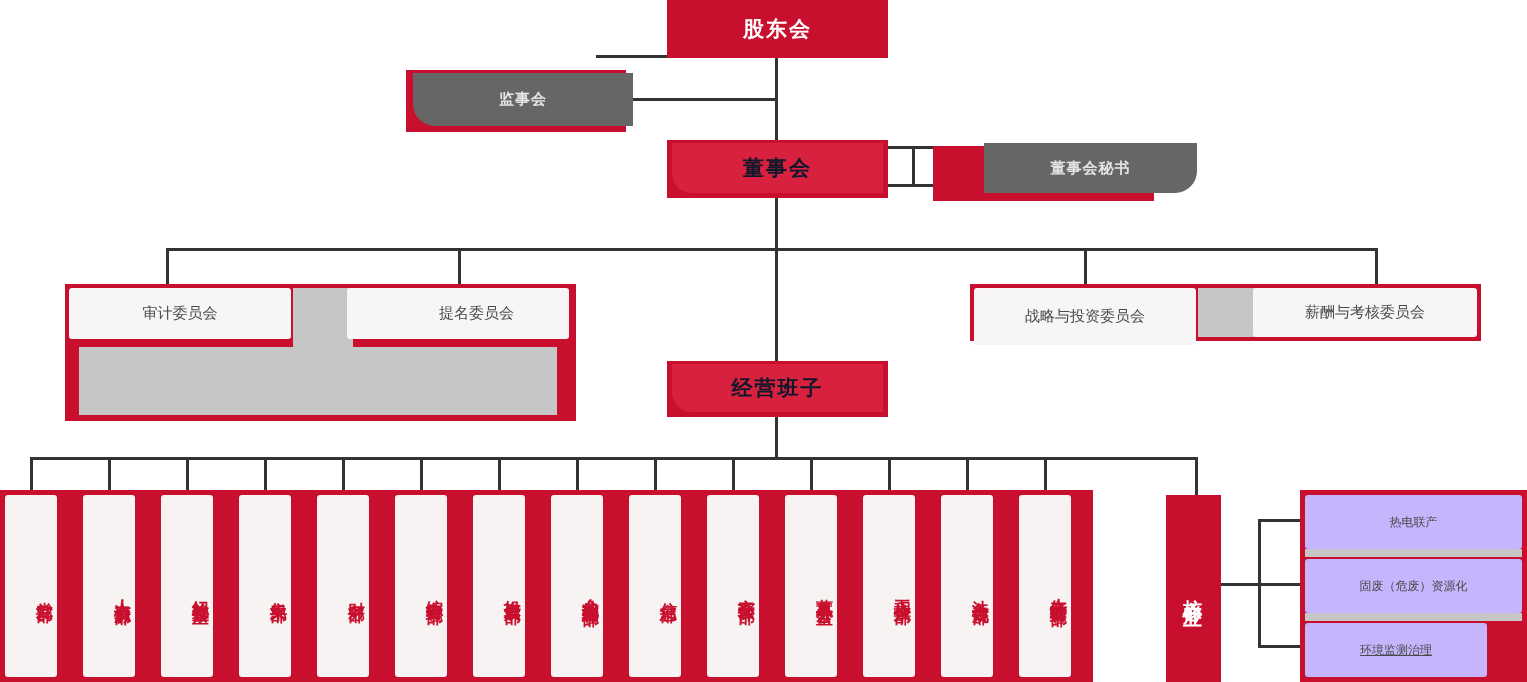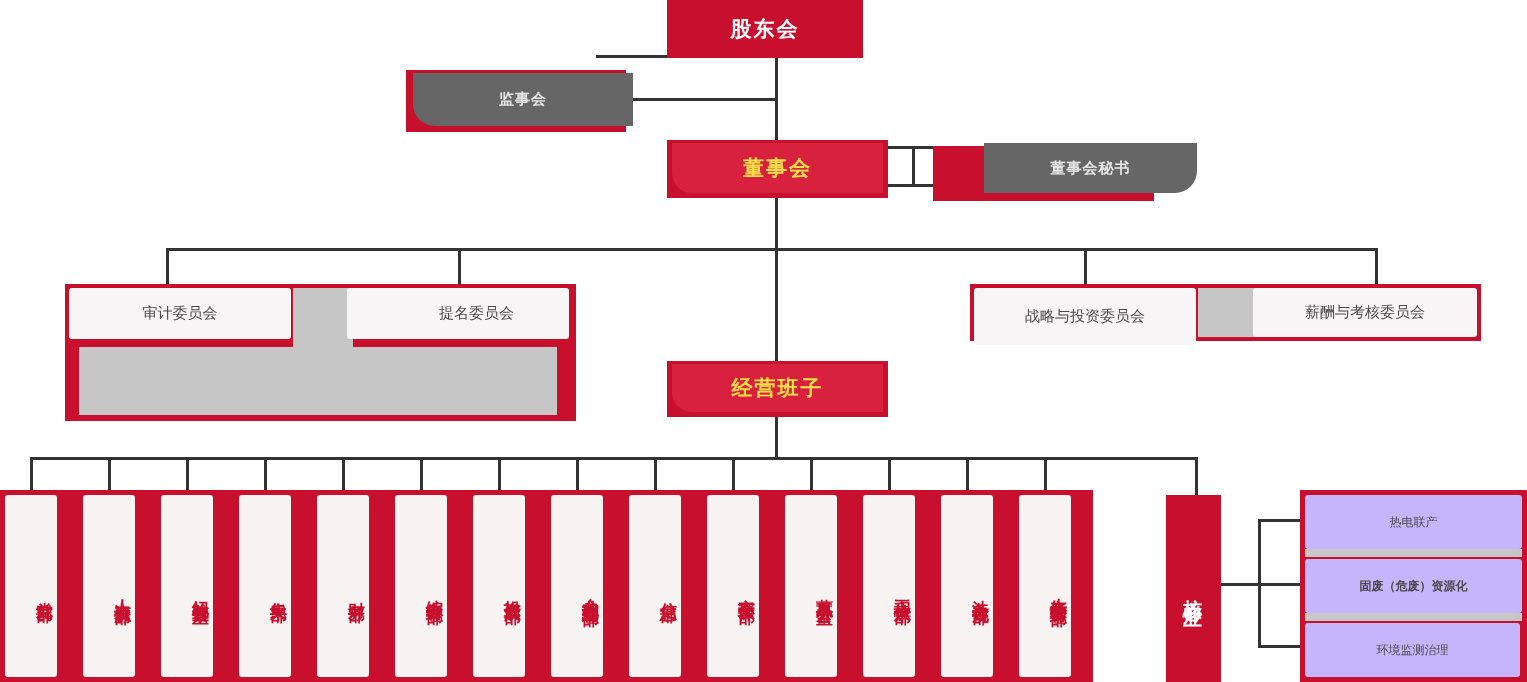--- a/index.html
+++ b/index.html
@@ -27,21 +27,21 @@
 
   
   .plate{background:#C8102E;position:absolute;box-sizing:border-box;}
 
   
   .tile{
     position:absolute;box-sizing:border-box;
     display:flex;align-items:center;justify-content:center;
   }
   .tile-gray{background:#666666;color:#e5e5e5;font-size:15px;font-weight:bold;letter-spacing:1px;}
-  .tile-pink{background:#D8213F;color:#fde047;font-size:21px;font-weight:bold;letter-spacing:2px;font-family:Liberation Mono, monospace;}
+  .tile-pink{background:#D8213F;color:#0f172a;font-size:21px;font-weight:bold;letter-spacing:2px;font-family:Liberation Mono, monospace;}
   .tile-white{background:#F7F5F5;color:#4a4a4a;font-size:15px;}
   .tile-white-sm{background:#c4b5fd;color:#4a4a4a;font-size:12px;}
 
   .rb-bl{border-radius:0 0 0 22px;}   
   .rb-br{border-radius:0 0 22px 0;margin-left:48px;}   
   .rb-sm{border-radius:3px;}
   .rb-pink{border-radius:0 0 0 20px;}
 
   
   .filler{position:absolute;background:#C6C6C6;}
@@ -87,21 +87,21 @@
   <div class="ln lnv" style="left:458px;top:248px;height:36px;"></div>
   <div class="ln lnv" style="left:1084px;top:248px;height:36px;"></div>
   <div class="ln lnv" style="left:1375px;top:248px;height:36px;"></div>
 
   <div class="ln lnv" style="left:178px;top:330px;height:42px;"></div>
 
   <div class="ln lnv" style="left:775px;top:248px;height:114px;"></div>
 
   <div class="ln lnv" style="left:775px;top:417px;height:41px;"></div>
 
-  <div class="abs node-solid" style="left:667px;top:0px;width:196px;height:58px;">
+  <div class="abs node-solid" style="left:667px;top:0px;width:221px;height:58px;">
     <span>股东会</span>
   </div>
 
   <div class="plate" style="left:406px;top:70px;width:220px;height:62px;"></div>
   <div class="tile tile-gray rb-bl" style="left:413px;top:73px;width:220px;height:53px;">
     <span>监事会</span>
   </div>
 
   <div class="plate" style="left:667px;top:140px;width:221px;height:58px;"></div>
   <div class="tile tile-pink rb-pink" style="left:672px;top:143px;width:211px;height:50px;">
@@ -215,21 +215,21 @@
   <div class="ln lnh" style="left:1258px;top:583px;width:44px;"></div>
   <div class="ln lnh" style="left:1258px;top:645px;width:44px;"></div>
 
   <div class="plate" style="left:1300px;top:490px;width:227px;height:192px;"></div>
   <div class="filler" style="left:1305px;top:549px;width:217px;height:8px;"></div>
   <div class="filler" style="left:1305px;top:613px;width:217px;height:8px;"></div>
   <div id="core-items">
       <div class="tile tile-white-sm rb-sm" style="left: 1305px; top: 495px; width: 217px; height: 54px;">
         <span>热电联产</span>
       </div>
-      <div class="tile tile-white-sm rb-sm" style="left: 1305px; top: 559px; width: 217px; height: 54px; font-weight: bold;">
+      <div class="tile tile-white-sm rb-sm" style="left: 1305px; top: 559px; width: 217px; height: 54px;">
         <span>固废（危废）资源化</span>
       </div>
-      <div class="tile tile-white-sm rb-sm" style="left: 1305px; top: 623px; width: 215px; height: 54px;">
+      <div class="tile tile-white-sm rb-sm" style="left: 1305px; top: 623px; width: 182px; height: 54px; text-decoration: underline;">
         <span>环境监测治理</span>
       </div>
     </div>
 
 </div>
 
 </body></html>

